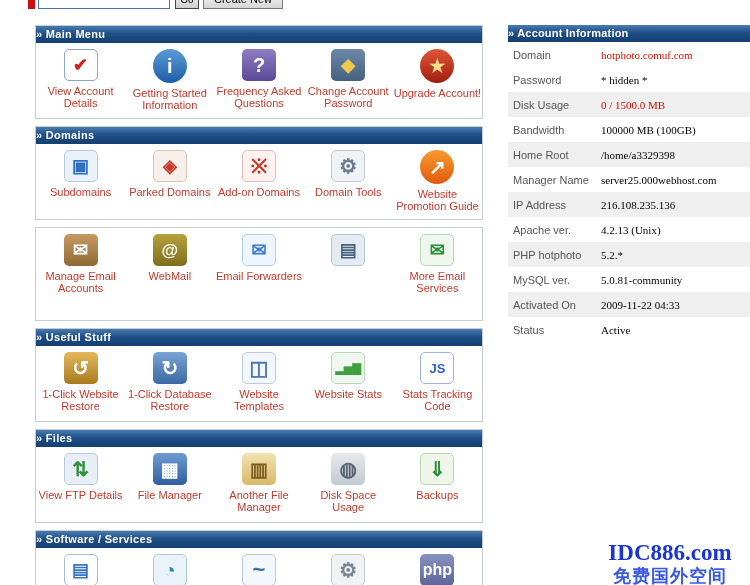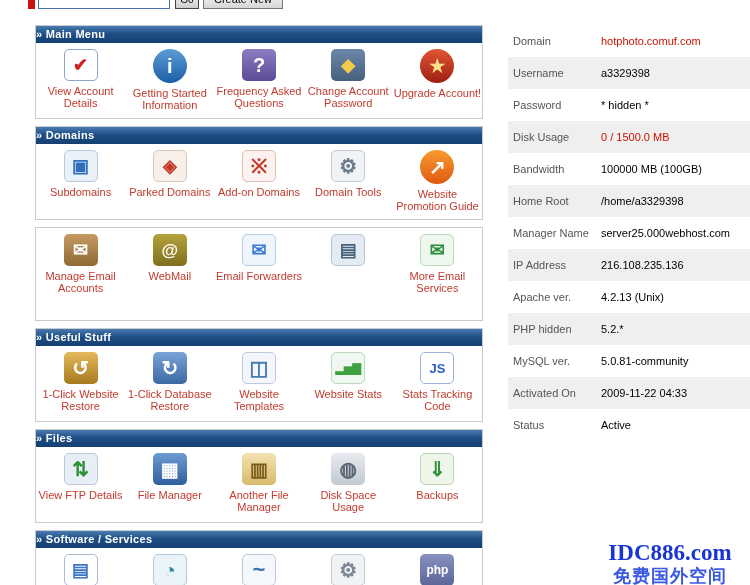--- a/index.html
+++ b/index.html
@@ -28,24 +28,24 @@
   .items { display:flex; padding-top:6px; }
   .item { flex:1; display:flex; flex-direction:column; align-items:center; text-decoration:none; cursor:pointer; }
   .icon { width:34px; height:32px; display:flex; align-items:center; justify-content:center;
           border-radius:5px; font-weight:bold; font-size:18px; line-height:1; }
   .icon.circle { border-radius:50%; height:34px; }
   .item .label { font-size:11px; color:#c23b2e; text-align:center; line-height:12px; margin-top:4px; max-width:94px; }
 
   
   .acct { position:absolute; left:508px; top:25px; width:242px; }
   .acct .sec-header { letter-spacing:.2px; }
-  .row { display:flex; height:32px; align-items:center; font-size:11px; background:#fff; }
+  .row { display:flex; height:25px; align-items:center; font-size:11px; background:#fff; }
   .row.alt { background:#efefef; }
   .row .lbl { width:93px; color:#555; padding-left:5px; flex-shrink:0; }
-  .row .val { color:#000; white-space:nowrap; }
+  .row .val { color:#000; white-space:nowrap;font-family:Liberation Serif, serif; }
   .row .val.red { color:#cc1100; }
 
   
   .watermark { position:absolute; left:586px; top:541px; width:168px; text-align:center; }
   .wm1 { font-family:"Liberation Serif", serif; font-weight:bold; font-size:23px; color:#1a35d6; line-height:24px; }
   .wm2 { font-weight:bold; font-size:18px; color:#3a5be0; letter-spacing:1px; line-height:23px; }
 </style>
 </head>
 <body>
 
@@ -189,36 +189,33 @@
           <a class="item">
             <div class="icon" style="background: rgb(234, 243, 248); color: rgb(46, 134, 171); border: 1px solid rgb(174, 203, 220); font-size: 20px;">◔</div>
           </a>
           <a class="item">
             <div class="icon" style="background: rgb(244, 248, 252); color: rgb(58, 110, 165); border: 1px solid rgb(185, 201, 218); font-size: 22px;">~</div>
           </a>
           <a class="item">
             <div class="icon" style="background: rgb(240, 242, 244); color: rgb(122, 134, 148); border: 1px solid rgb(195, 204, 213); font-size: 20px;">⚙</div>
           </a>
           <a class="item">
-            <div class="icon" style="background: linear-gradient(rgb(136, 146, 191), rgb(91, 102, 153)); color: rgb(255, 255, 255); font-size: 12px;">php</div>
+            <div class="icon" style="background: linear-gradient(rgb(136, 146, 191), rgb(91, 102, 153)); color: rgb(255, 255, 255); font-size: 16px;">php</div>
           </a>
         </div>
       </div>
     </div>
 
   <div class="acct">
+    <div class="sec-header">» Account Information</div>
     <div id="acct-rows" class="acct-rows">
         <div class="row">
           <span class="lbl">Domain</span>
           <span class="val red">hotphoto.comuf.com</span>
         </div>
-        <div class="row alt">
-          <span class="lbl">Username</span>
-          <span class="val">a3329398</span>
-        </div>
         <div class="row">
           <span class="lbl">Password</span>
           <span class="val">* hidden *</span>
         </div>
         <div class="row alt">
           <span class="lbl">Disk Usage</span>
           <span class="val red">0 / 1500.0 MB</span>
         </div>
         <div class="row">
           <span class="lbl">Bandwidth</span>
@@ -234,21 +231,21 @@
         </div>
         <div class="row alt">
           <span class="lbl">IP Address</span>
           <span class="val">216.108.235.136</span>
         </div>
         <div class="row">
           <span class="lbl">Apache ver.</span>
           <span class="val">4.2.13 (Unix)</span>
         </div>
         <div class="row alt">
-          <span class="lbl">PHP hidden</span>
+          <span class="lbl">PHP hotphoto</span>
           <span class="val">5.2.*</span>
         </div>
         <div class="row">
           <span class="lbl">MySQL ver.</span>
           <span class="val">5.0.81-community</span>
         </div>
         <div class="row alt">
           <span class="lbl">Activated On</span>
           <span class="val">2009-11-22 04:33</span>
         </div>

